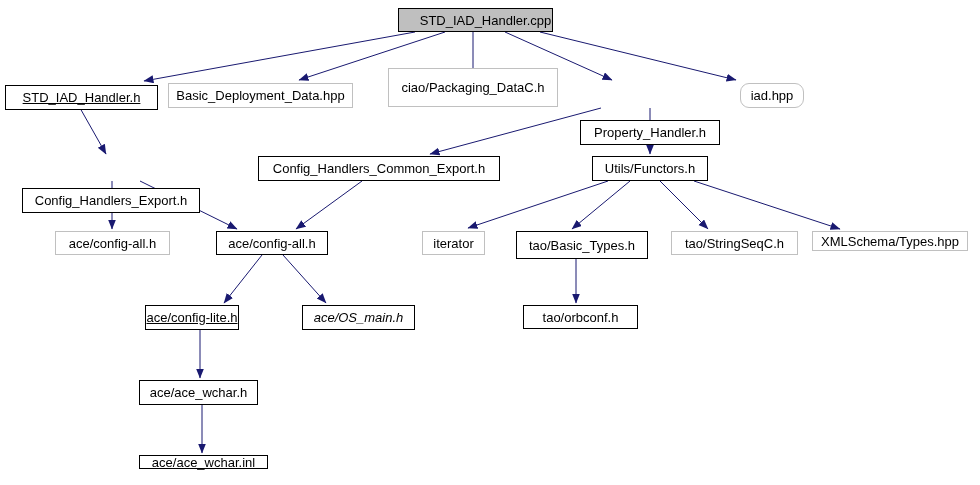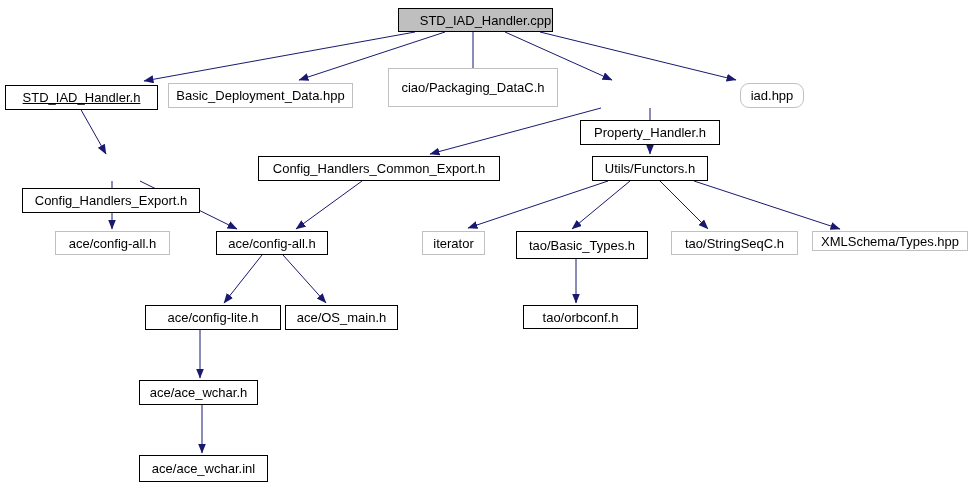--- a/index.html
+++ b/index.html
@@ -67,19 +67,19 @@
       <div class="node plain" style="left: 740px; top: 83px; width: 64px; height: 25px; border-radius: 9px;">iad.hpp</div>
       <div class="node linked" style="left: 22px; top: 156px; width: 178px; height: 25px; margin-top: 32px;">Config_Handlers_Export.h</div>
       <div class="node linked" style="left: 258px; top: 156px; width: 242px; height: 25px;">Config_Handlers_Common_Export.h</div>
       <div class="node linked" style="left: 592px; top: 156px; width: 116px; height: 25px;">Utils/Functors.h</div>
       <div class="node plain" style="left: 55px; top: 231px; width: 115px; height: 24px;">ace/config-all.h</div>
       <div class="node linked" style="left: 216px; top: 231px; width: 112px; height: 24px;">ace/config-all.h</div>
       <div class="node plain" style="left: 422px; top: 231px; width: 63px; height: 24px;">iterator</div>
       <div class="node linked" style="left: 516px; top: 231px; width: 132px; height: 28px;">tao/Basic_Types.h</div>
       <div class="node plain" style="left: 663px; top: 231px; width: 127px; height: 24px; margin-left: 8px;">tao/StringSeqC.h</div>
       <div class="node plain" style="left: 812px; top: 231px; width: 156px; height: 20px;">XMLSchema/Types.hpp</div>
-      <div class="node linked" style="left: 145px; top: 305px; width: 136px; height: 25px;">ace/config-lite.h</div>
-      <div class="node linked" style="left: 285px; top: 305px; width: 113px; height: 25px;">ace/OS_main.h</div>
+      <div class="node linked" style="left: 145px; top: 305px; width: 94px; height: 25px; text-decoration: underline;">ace/config-lite.h</div>
+      <div class="node linked" style="left: 302px; top: 305px; width: 113px; height: 25px; font-style: italic;">ace/OS_main.h</div>
       <div class="node linked" style="left: 523px; top: 305px; width: 115px; height: 24px;">tao/orbconf.h</div>
       <div class="node linked" style="left: 139px; top: 380px; width: 119px; height: 25px;">ace/ace_wchar.h</div>
-      <div class="node linked" style="left: 139px; top: 455px; width: 129px; height: 27px;">ace/ace_wchar.inl</div>
+      <div class="node linked" style="left: 139px; top: 455px; width: 129px; height: 14px;">ace/ace_wchar.inl</div>
     </div>
 </div>
 
 </body></html>

